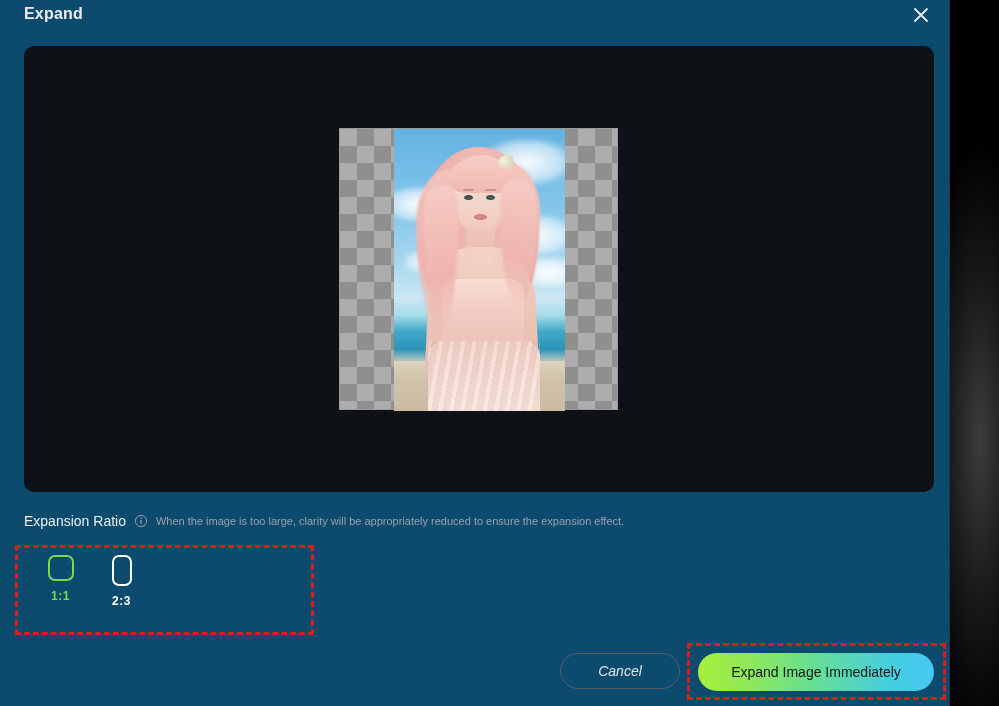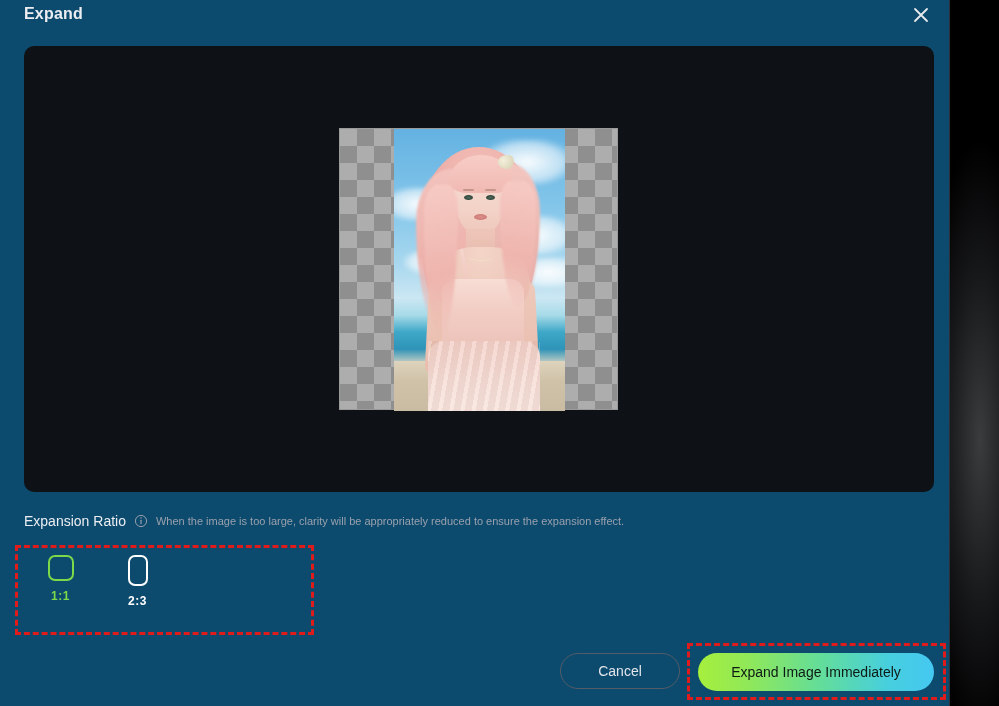--- a/index.html
+++ b/index.html
@@ -249,21 +249,21 @@
   .ratio-head {
     position:absolute; left:24px; top:8px;
     display:flex; align-items:center; gap:8px;
   }
   .ratio-label { font-size:14px; font-weight:normal; color:#eceef2; }
   .info-icon { width:14px; height:14px; display:block; }
   .ratio-hint { font-size:11px; color:#9aa1ad; }
 
   .ratio-list {
     position:absolute; left:30px; top:50px;
-    display:flex; gap:16px;
+    display:flex; gap:0;
   }
   .ratio-item {
     width:61px;
     display:flex; flex-direction:column; align-items:center; gap:8px;
     cursor:pointer;
   }
   .ratio-shape { border:2px solid #ffffff; border-radius:7px; }
   .ratio-item.active .ratio-shape { border-color:#7bd94a; }
   .ratio-text { font-size:12px; font-weight:bold; color:#ffffff; letter-spacing:.5px; }
   .ratio-item.active .ratio-text { color:#7bd94a; }
@@ -282,20 +282,21 @@
   .btn-cancel {
     position:absolute; left:560px; top:8px;
     width:120px; height:36px;
     border:1px solid #555c68;
     border-radius:18px;
     background:transparent;
     color:#e2e5ea;
     font-size:14px;
     font-family:"Liberation Sans", sans-serif;
     cursor:pointer;
+    font-style:italic;
   }
   .btn-expand {
     position:absolute; left:698px; top:8px;
     width:236px; height:38px;
     border:none;
     border-radius:19px;
     background: linear-gradient(90deg, #a6ef3c 0%, #8fe85a 22%, #63dd9a 52%, #47cfdd 80%, #44c8f2 100%);
     color:#0e1a14;
     font-size:14px;
     font-family:"Liberation Sans", sans-serif;

